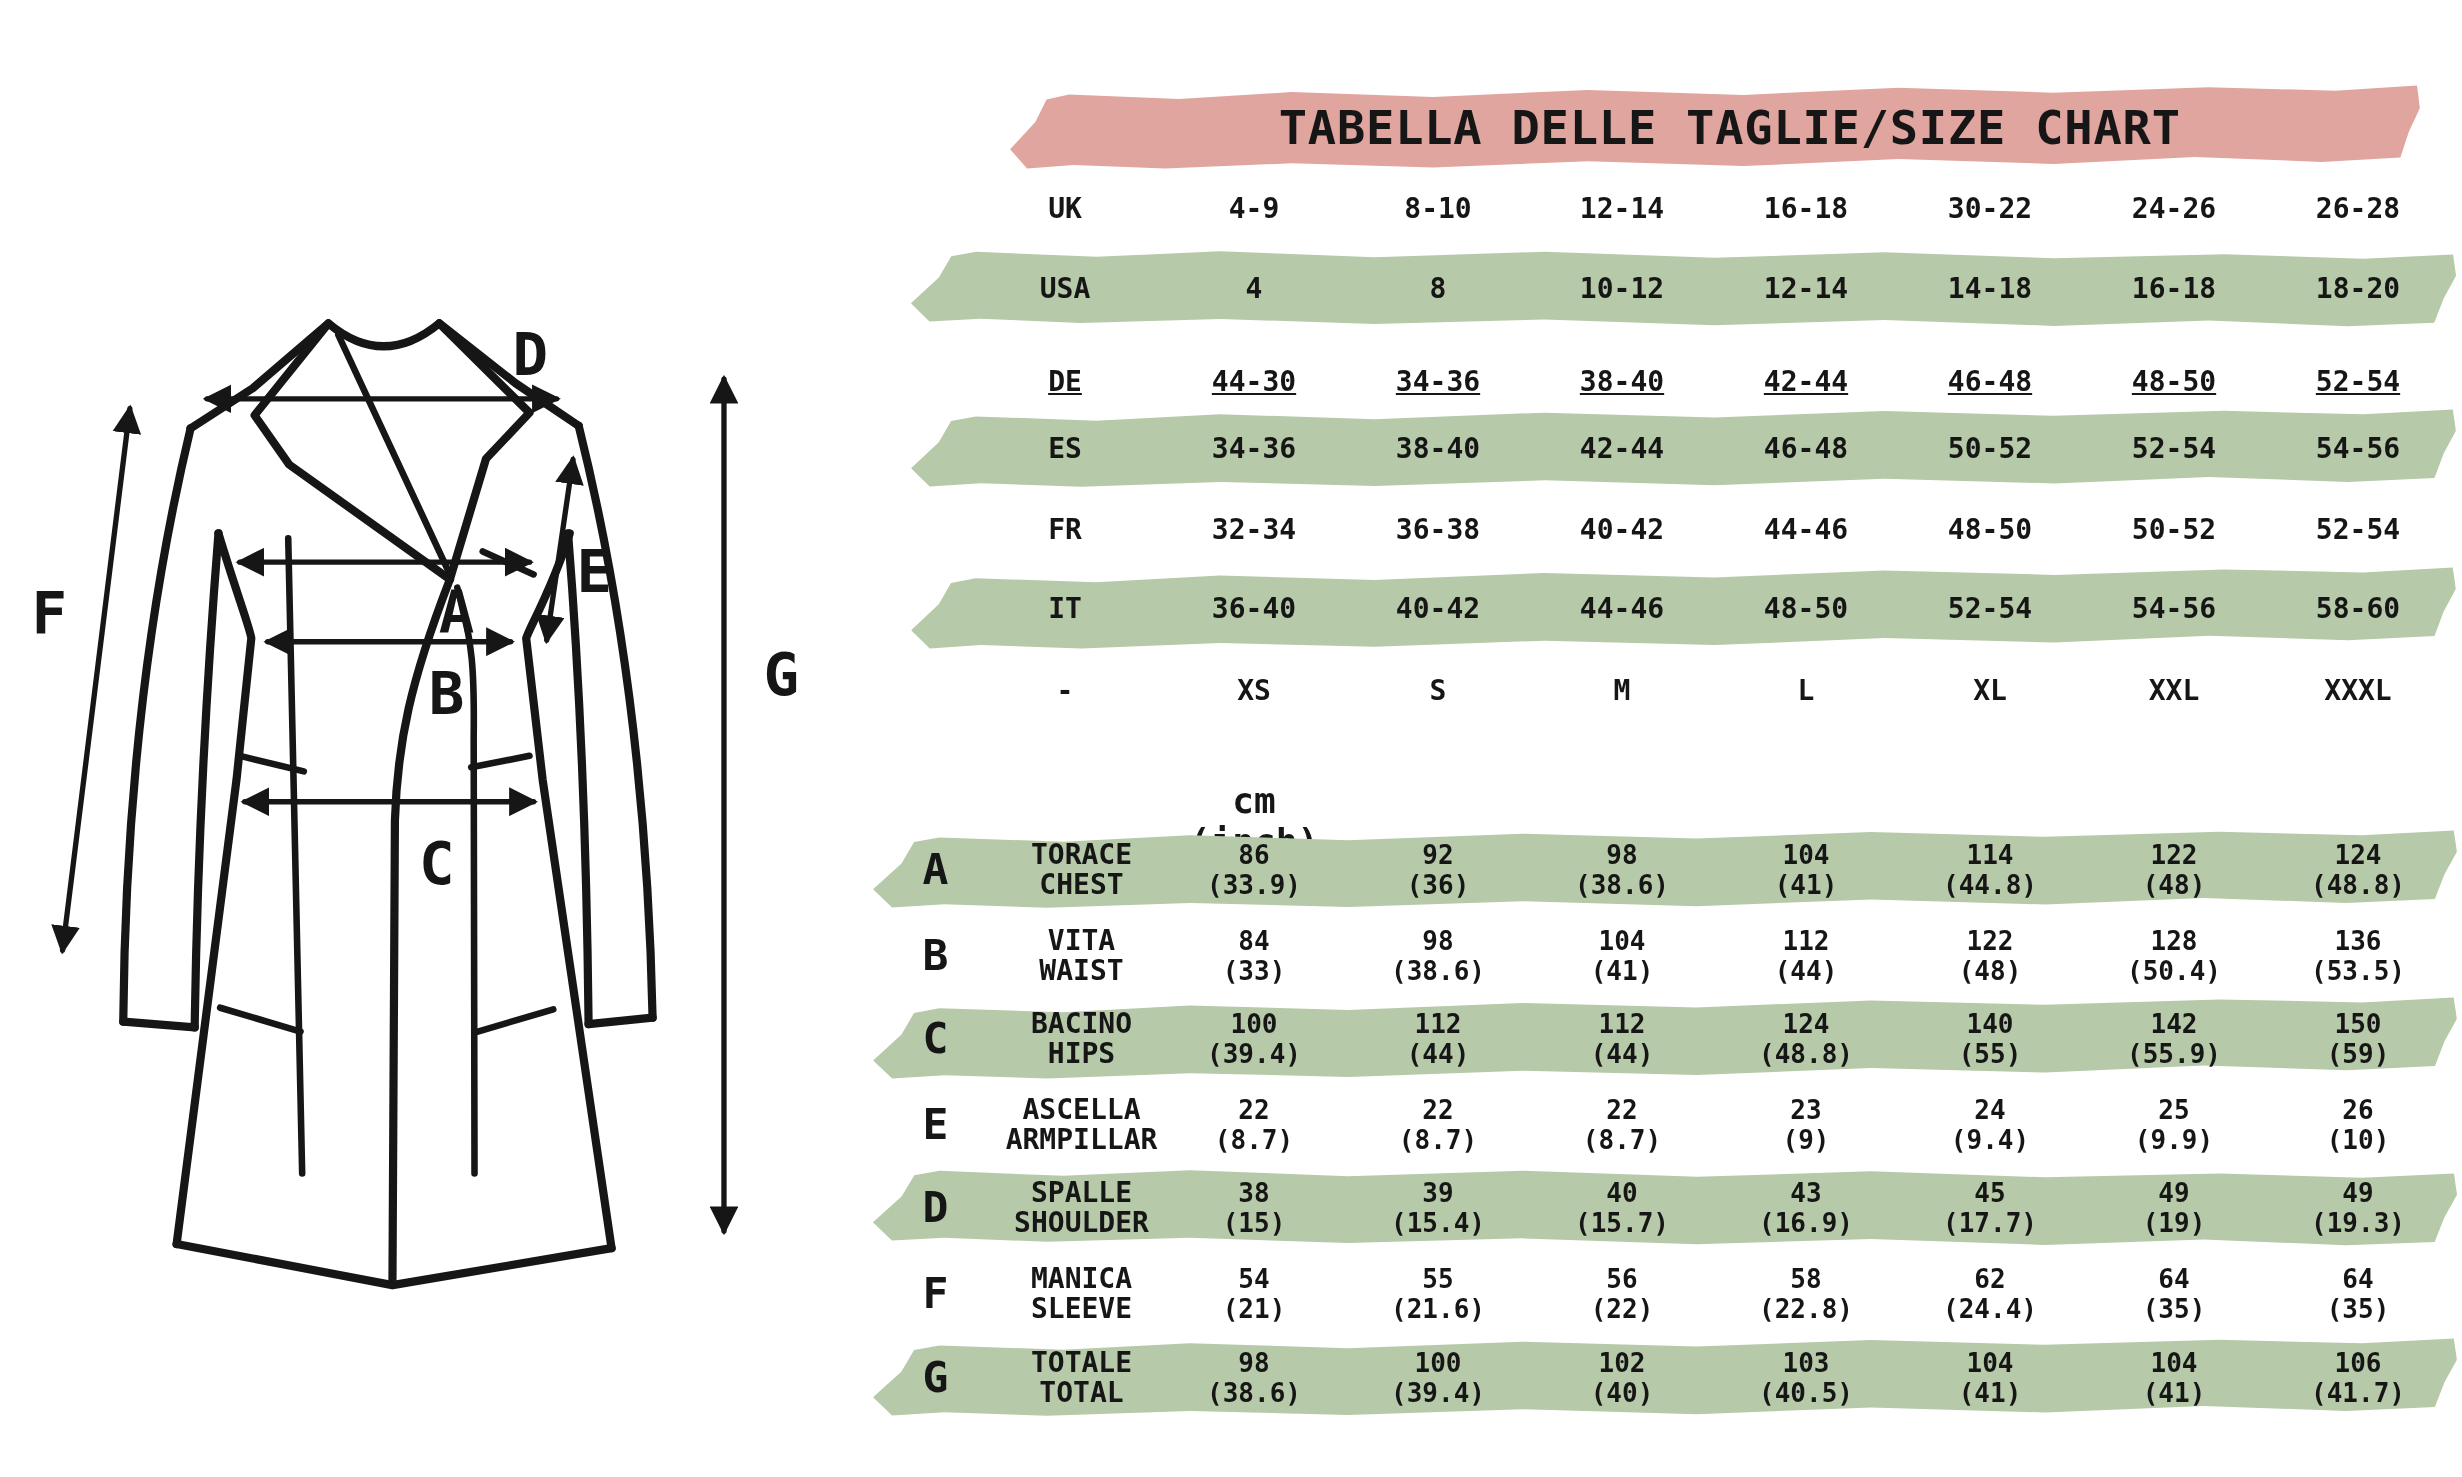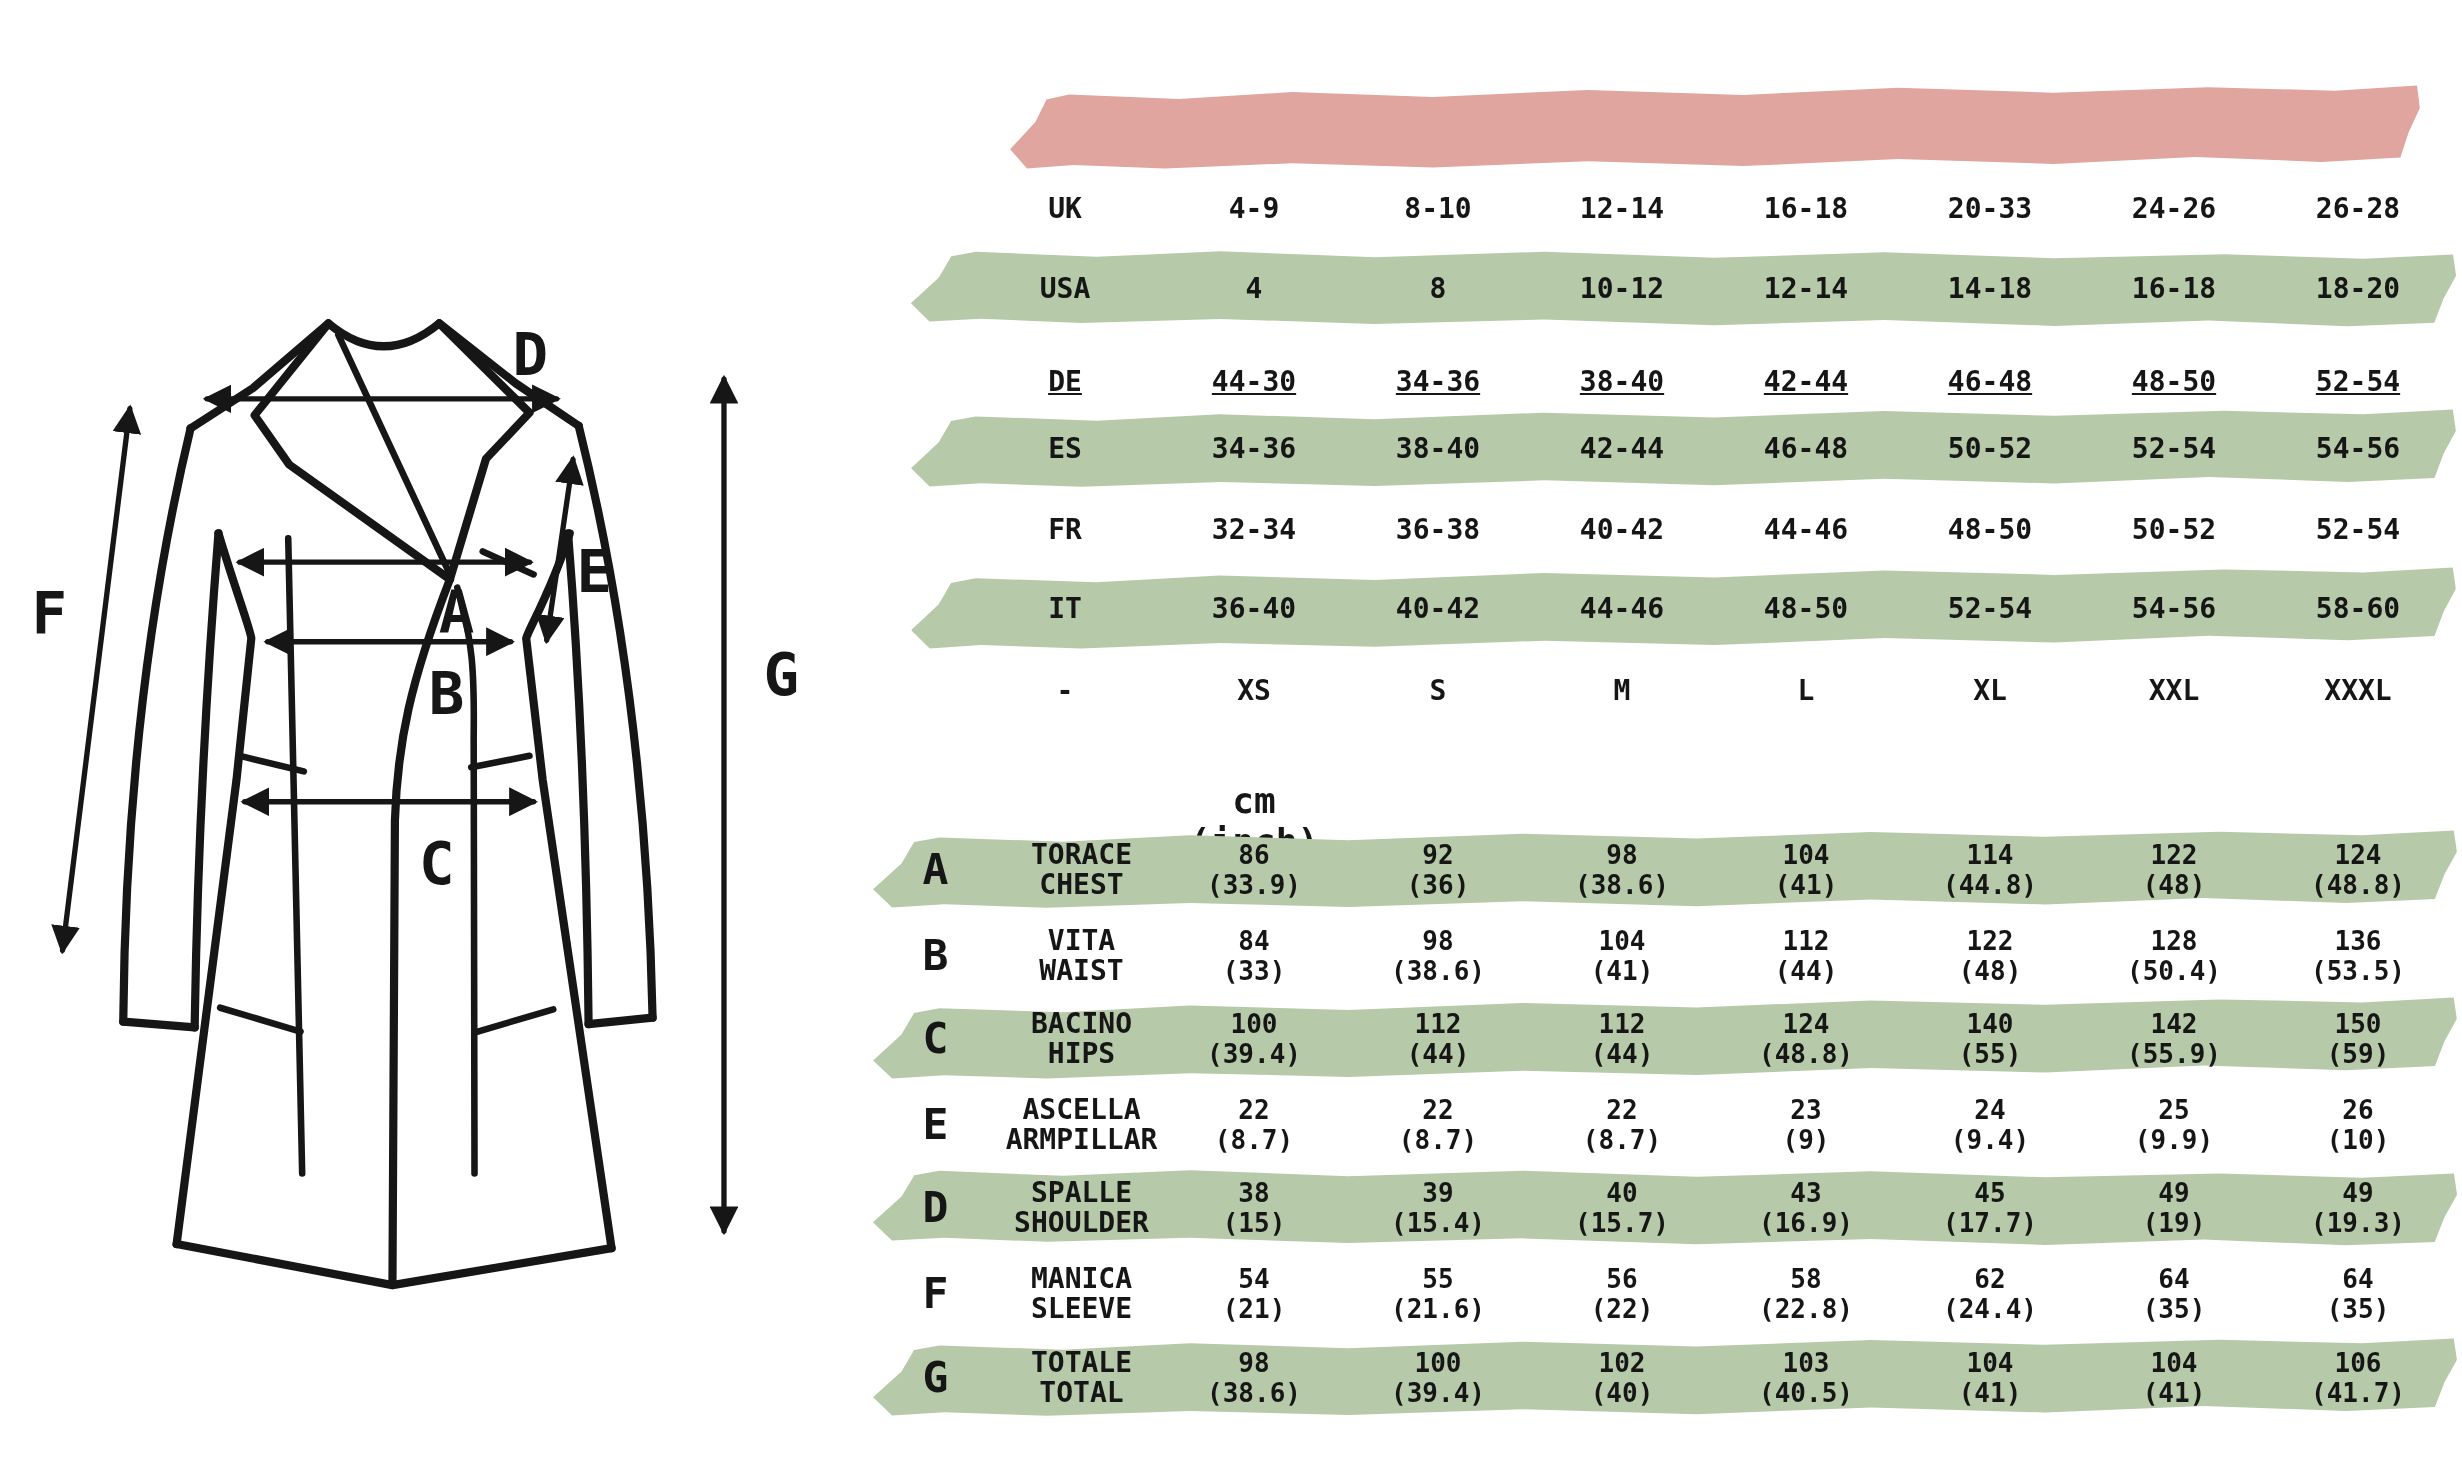--- a/index.html
+++ b/index.html
@@ -106,31 +106,32 @@
     <text class="coat-letter" x="646" y="457">D</text>
     <text class="coat-letter" x="724" y="722">E</text>
     <text class="coat-letter" x="556" y="771">A</text>
     <text class="coat-letter" x="544" y="870">B</text>
     <text class="coat-letter" x="532" y="1077">C</text>
     <text class="coat-letter" x="60" y="772">F</text>
     <text class="coat-letter" x="952" y="847">G</text>
   </svg>
 
   <div class="title-band band"></div>
+  <div class="title-text">TABELLA DELLE TAGLIE/SIZE CHART</div>
 
   <div id="table">
     <div class="units-note">cm (inch)</div>
   <div class="row size" style="top: 84px;">
         <div class="row-grid size-grid">
           <div class="cell size-cell label-cell">UK</div>
           <div class="cell size-cell">4-9</div>
           <div class="cell size-cell">8-10</div>
           <div class="cell size-cell">12-14</div>
           <div class="cell size-cell">16-18</div>
-          <div class="cell size-cell">20-33</div>
+          <div class="cell size-cell">30-22</div>
           <div class="cell size-cell">24-26</div>
           <div class="cell size-cell">26-28</div>
         </div>
       </div>
       <div class="row size" style="top: 164px;">
         <div class="band band-green tilt-1"></div>
         <div class="row-grid size-grid">
           <div class="cell size-cell label-cell">USA</div>
           <div class="cell size-cell">4</div>
           <div class="cell size-cell">8</div>

